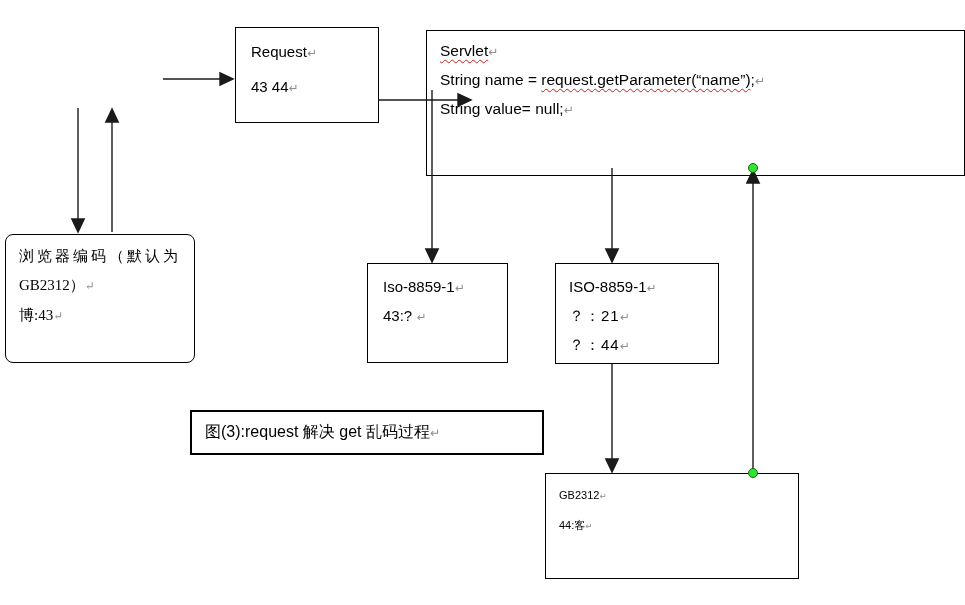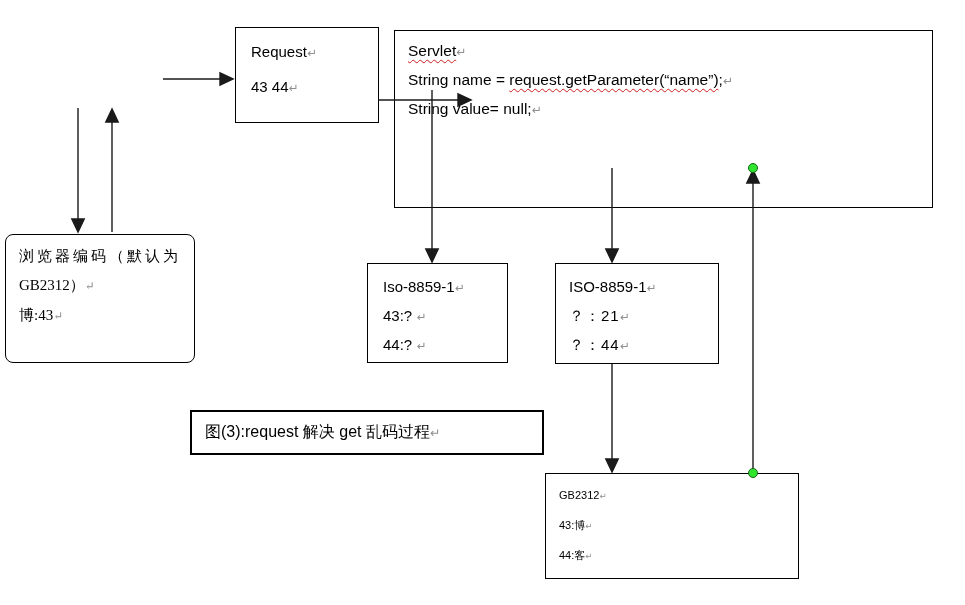--- a/index.html
+++ b/index.html
@@ -15,21 +15,21 @@
   .sq-red{
     text-decoration-line:underline;text-decoration-style:wavy;
     text-decoration-color:#cc1f1f;text-decoration-thickness:1px;text-underline-offset:3px;
   }
   .sq-green{
     text-decoration-line:underline;text-decoration-style:wavy;
     text-decoration-color:#2e8b2e;text-decoration-thickness:1px;text-underline-offset:3px;
   }
   #box-ie{left:49px;top:27px;width:114px;height:81px;padding:4px 0 0 15px;font-size:15px;line-height:32px;}
   #box-request{left:235px;top:27px;width:144px;height:96px;padding:7px 0 0 15px;font-size:15px;line-height:34px;}
-  #box-servlet{left:394px;top:30px;width:539px;height:178px;padding:6px 0 1px 13px;font-size:15.5px;line-height:28px;}
+  #box-servlet{left:426px;top:30px;width:539px;height:146px;padding:6px 0 1px 13px;font-size:15.5px;line-height:28px;}
   #box-browser{left:5px;top:234px;width:190px;height:129px;padding:7px 0 0 13px;font-size:15px;line-height:29px;
     font-family:"Liberation Serif","DejaVu Serif",serif;border-radius:8px;}
   #box-browser .jline{letter-spacing:3px;}
   #box-iso-lower{left:367px;top:263px;width:141px;height:100px;padding:9px 0 0 15px;font-size:15px;line-height:28px;}
   #box-iso-upper{left:555px;top:263px;width:164px;height:101px;padding:9px 0 0 13px;font-size:15px;line-height:28px;}
   #box-iso-upper .wline{letter-spacing:1px;}
   #box-caption{left:190px;top:410px;width:354px;height:45px;border-width:2px;display:flex;align-items:center;
     padding-left:13px;font-size:16px;}
   #box-gb{left:545px;top:473px;width:254px;height:106px;padding:7px 0 0 13px;font-size:11px;line-height:29px;}
   #connector-layer{position:absolute;left:0;top:0;z-index:5;pointer-events:none;}
@@ -53,36 +53,34 @@
 
   <div class="box" id="box-browser">
     <div class="line jline"><span>浏览器编码（默认为</span></div>
     <div class="line"><span>GB2312）</span><span class="pm">↵</span></div>
     <div class="line"><span>博:43</span><span class="pm">↵</span></div>
   </div>
 
   <div class="box" id="box-iso-lower">
     <div class="line"><span>Iso-8859-1</span><span class="pm">↵</span></div>
     <div class="line"><span>43:? </span><span class="pm">↵</span></div>
-    <div class="line"><span>44:? </span><span class="pm">↵</span></div>
   </div>
 
   <div class="box" id="box-iso-upper">
     <div class="line"><span>ISO-8859-1</span><span class="pm">↵</span></div>
     <div class="line wline"><span>？：21</span><span class="pm">↵</span></div>
     <div class="line wline"><span>？：44</span><span class="pm">↵</span></div>
   </div>
 
   <div class="box" id="box-caption">
     <div class="line"><span>图(3):request 解决 get 乱码过程</span><span class="pm">↵</span></div>
   </div>
 
   <div class="box" id="box-gb">
     <div class="line"><span>GB2312</span><span class="pm">↵</span></div>
-    <div class="line"><span>43:博</span><span class="pm">↵</span></div>
     <div class="line"><span>44:客</span><span class="pm">↵</span></div>
   </div>
 
   <svg id="connector-layer" width="965" height="605" viewBox="0 0 965 605">
     <g stroke="#1a1a1a" stroke-width="1.4" fill="#1a1a1a">
 
       <line x1="163" y1="79" x2="221" y2="79"></line>
       <polygon points="233,79 220,72.8 220,85.2"></polygon>
 
       <line x1="78" y1="108" x2="78" y2="220"></line>

